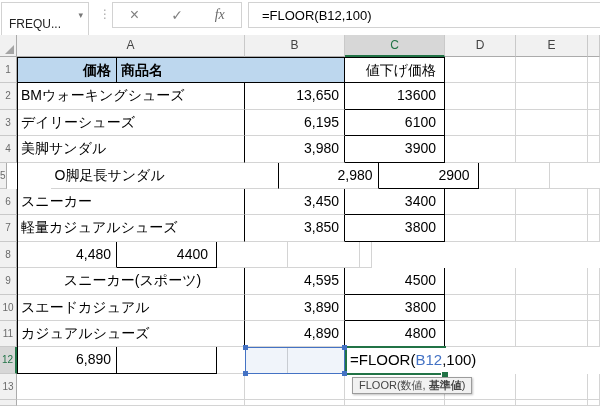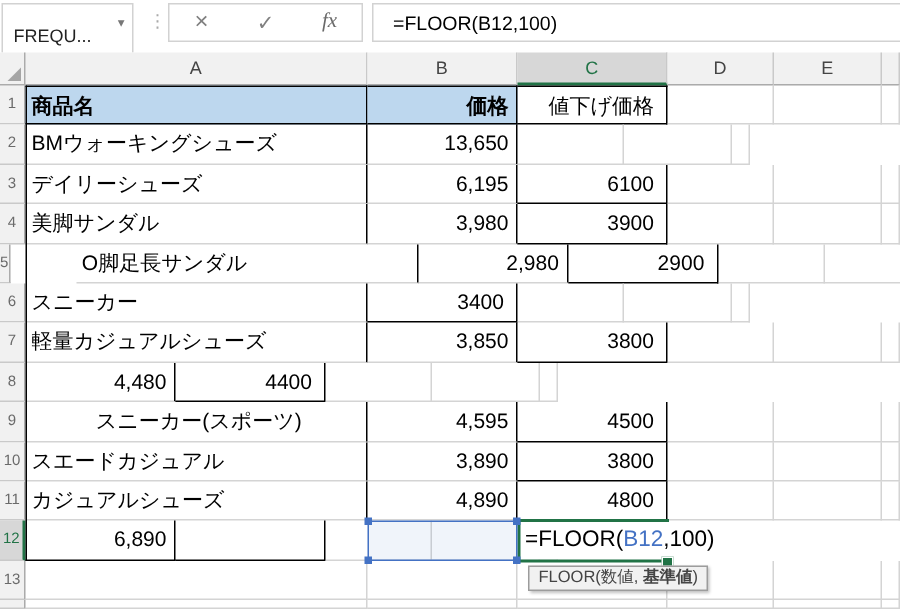--- a/index.html
+++ b/index.html
@@ -93,31 +93,32 @@
       <div class="hcell" style="flex: 0 0 228px;">A</div>
       <div class="hcell" style="flex: 0 0 100px;">B</div>
       <div class="hcell sel" style="flex: 0 0 100px;">C</div>
       <div class="hcell" style="flex: 0 0 71px;">D</div>
       <div class="hcell" style="flex: 0 0 72px;">E</div>
       <div class="hcell" style="flex: 0 0 12px;"></div>
     </div>
   <div id="grid-body">
       <div class="grow">
         <div class="rhead">1</div>
+        <div class="cell ar bkt bkb bold hfill bkr" style="flex: 0 0 100px;">価格</div>
         <div class="cell al bkt bkb bold hfill bkr" style="flex: 0 0 228px;">商品名</div>
-        <div class="cell ar bkt bkb bold hfill bkr" style="flex: 0 0 100px;">価格</div>
         <div class="cell arr bkt bkb bkr" style="flex: 0 0 100px;">値下げ価格</div>
         <div class="cell" style="flex: 0 0 71px;"></div>
         <div class="cell" style="flex: 0 0 72px;"></div>
         <div class="cell" style="flex: 0 0 12px;"></div>
       </div>
       <div class="grow">
         <div class="rhead">2</div>
         <div class="cell al bkr" style="flex: 0 0 228px;">BMウォーキングシューズ</div>
         <div class="cell ar bkr" style="flex: 0 0 100px;">13,650</div>
+        <div class="cell arr bkr bkb" style="flex: 0 0 100px;">13600</div>
         <div class="cell" style="flex: 0 0 71px;"></div>
         <div class="cell" style="flex: 0 0 72px;"></div>
         <div class="cell" style="flex: 0 0 12px;"></div>
       </div>
       <div class="grow">
         <div class="rhead">3</div>
         <div class="cell al bkr" style="flex: 0 0 228px;">デイリーシューズ</div>
         <div class="cell ar bkr" style="flex: 0 0 100px;">6,195</div>
         <div class="cell arr bkr bkb" style="flex: 0 0 100px;">6100</div>
         <div class="cell" style="flex: 0 0 71px;"></div>
@@ -138,20 +139,21 @@
         <div class="cell al bkr" style="flex: 0 0 228px; margin-left: 44px;">O脚足長サンダル</div>
         <div class="cell ar bkr" style="flex: 0 0 100px;">2,980</div>
         <div class="cell arr bkr bkb" style="flex: 0 0 100px;">2900</div>
         <div class="cell" style="flex: 0 0 71px;"></div>
         <div class="cell" style="flex: 0 0 72px;"></div>
         <div class="cell" style="flex: 0 0 12px;"></div>
       </div>
       <div class="grow">
         <div class="rhead">6</div>
         <div class="cell al bkr" style="flex: 0 0 228px;">スニーカー</div>
+        <div class="cell ar bkr" style="flex: 0 0 100px;">3,450</div>
         <div class="cell arr bkr bkb" style="flex: 0 0 100px;">3400</div>
         <div class="cell" style="flex: 0 0 71px;"></div>
         <div class="cell" style="flex: 0 0 72px;"></div>
         <div class="cell" style="flex: 0 0 12px;"></div>
       </div>
       <div class="grow">
         <div class="rhead">7</div>
         <div class="cell al bkr" style="flex: 0 0 228px;">軽量カジュアルシューズ</div>
         <div class="cell ar bkr" style="flex: 0 0 100px;">3,850</div>
         <div class="cell arr bkr bkb" style="flex: 0 0 100px;">3800</div>

